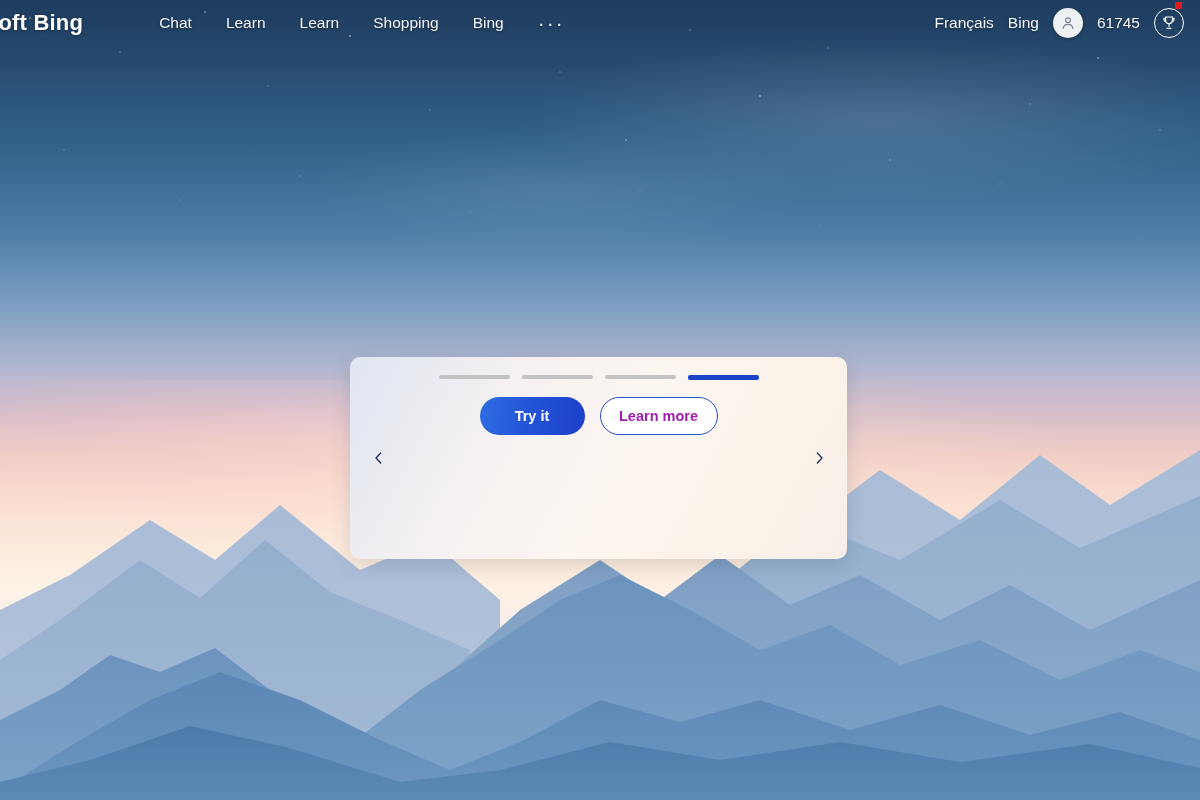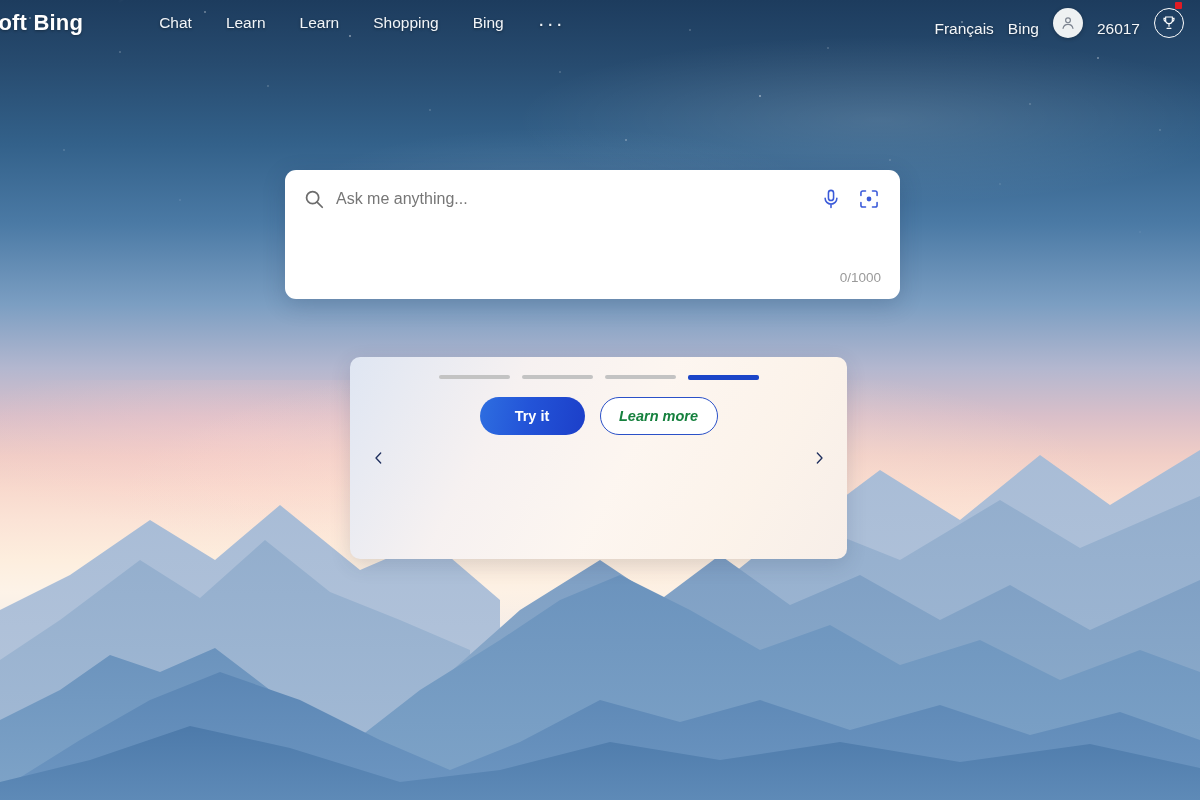--- a/index.html
+++ b/index.html
@@ -145,21 +145,21 @@
     font-size: 21px;
     color: #eef3f8;
     letter-spacing: 2px;
     line-height: 10px;
     cursor: pointer;
     text-shadow: 0 1px 3px rgba(0,0,0,.4);
   }
 
   .header-right {
     margin-left: auto;
-    display: flex; align-items: flex-end;
+    display: flex; align-items: center;
     gap: 14px;
     padding-right: 6px;
   }
   .hr-text {
     font-size: 15.5px;
     color: #f3f6f9;
     text-shadow: 0 1px 3px rgba(0,0,0,.4);
     cursor: pointer;
     white-space: nowrap;
   }
@@ -308,24 +308,23 @@
     font-family: "Liberation Sans", sans-serif;
   }
   .btn-primary {
     width: 105px;
     color: #ffffff;
     border: none;
     background: linear-gradient(100deg, #2e6ee0 0%, #2354d8 45%, #1c3fc9 100%);
   }
   .btn-secondary {
     width: 118px;
-    color: #15803d;
+    color: #a21caf;
     background: #ffffff;
     border: 1.6px solid #2b51c8;
-    font-style: italic;
   }
 
   .card-arrow {
     position: absolute;
     top: 50%;
     transform: translateY(-50%);
     width: 26px; height: 30px;
     display: flex; align-items: center; justify-content: center;
     cursor: pointer;
   }
@@ -409,58 +408,32 @@
 
     <div class="header-right">
       <div class="hr-text">Français</div>
       <div class="hr-text">Bing</div>
       <div class="avatar">
         <svg viewBox="0 0 24 24" fill="none" stroke="#7d8490" stroke-width="1.8">
           <circle cx="12" cy="8" r="3.6"></circle>
           <path d="M4.6 20c.8-4 3.8-6 7.4-6s6.6 2 7.4 6" stroke-linecap="round"></path>
         </svg>
       </div>
-      <div class="hr-text">26017</div>
+      <div class="hr-text">61745</div>
       <div class="rewards">
         <svg viewBox="0 0 24 24" fill="none" stroke="#ffffff" stroke-width="1.7">
           <path d="M7 3h10v5a5 5 0 0 1-10 0V3z"></path>
           <path d="M7 5H4.5v1.5A3 3 0 0 0 7.5 9.5M17 5h2.5v1.5A3 3 0 0 1 16.5 9.5"></path>
           <path d="M12 13v4M9 20h6" stroke-linecap="round"></path>
         </svg>
         <span class="rewards-dot"></span>
       </div>
     </div>
   </div>
 
-  <div class="searchbox">
-    <div class="sb-top">
-      <span class="sb-search-icon">
-        <svg viewBox="0 0 24 24" fill="none" stroke="#6c6c6c" stroke-width="1.9">
-          <circle cx="10.5" cy="10.5" r="6.6"></circle>
-          <path d="M15.4 15.4L21 21" stroke-linecap="round"></path>
-        </svg>
-      </span>
-      <input class="sb-input" type="text" placeholder="Ask me anything..." style="">
-      <div class="sb-actions">
-        <span class="sb-icon-btn">
-          <svg viewBox="0 0 24 24" fill="none" stroke="#3a5ad9" stroke-width="1.7">
-            <rect x="9.2" y="2.6" width="5.6" height="11" rx="2.8"></rect>
-            <path d="M5.6 11.2a6.4 6.4 0 0 0 12.8 0M12 17.6V21.2" stroke-linecap="round"></path>
-          </svg>
-        </span>
-        <span class="sb-icon-btn">
-          <svg viewBox="0 0 24 24" fill="none" stroke="#3a5ad9" stroke-width="1.7" stroke-linecap="round">
-            <path d="M3.2 8.2V5.2a2 2 0 0 1 2-2h3M15.8 3.2h3a2 2 0 0 1 2 2v3M20.8 15.8v3a2 2 0 0 1-2 2h-3M8.2 20.8h-3a2 2 0 0 1-2-2v-3"></path>
-            <circle cx="12" cy="12" r="2.6" fill="#3a5ad9" stroke="none"></circle>
-          </svg>
-        </span>
-      </div>
-    </div>
-    <div class="sb-counter">0/1000</div>
-  </div>
 
   <div class="card">
     <div class="card-inner">
 
       <div class="dots">
         <span class="dot"></span>
         <span class="dot"></span>
         <span class="dot"></span>
         <span class="dot active"></span>
       </div>

